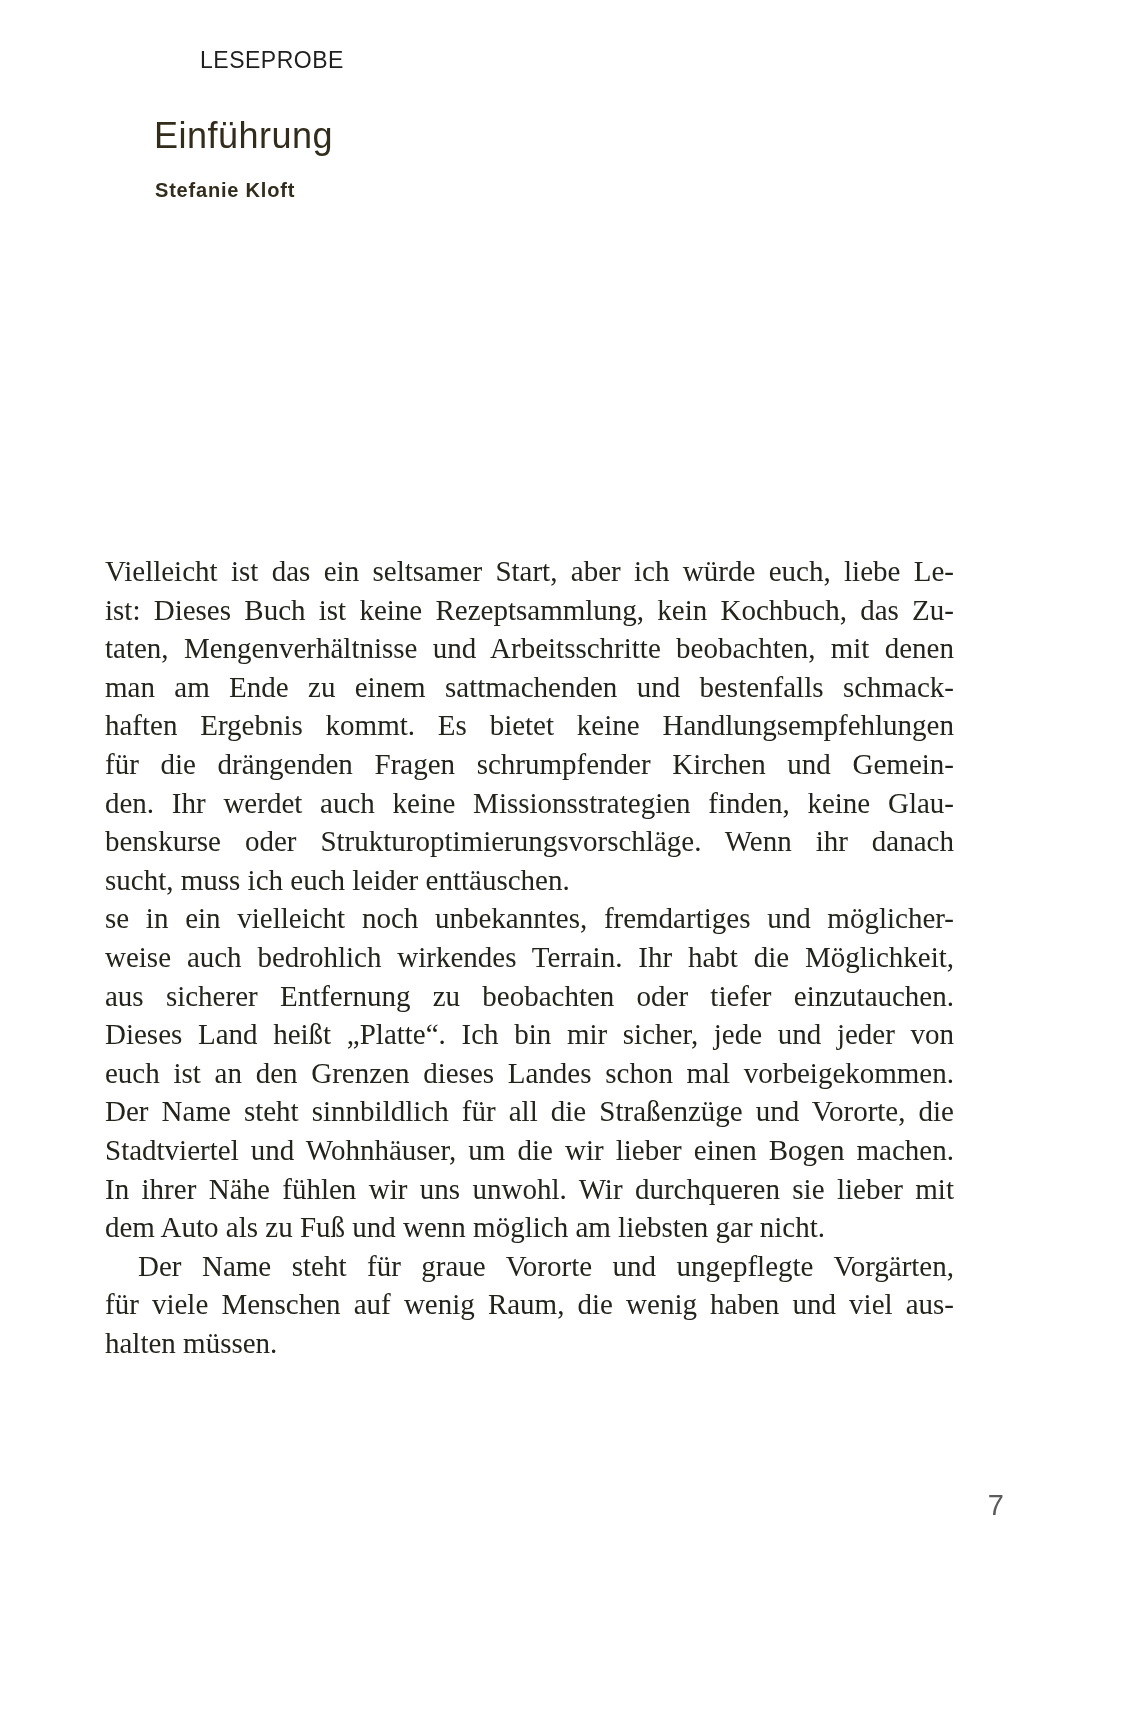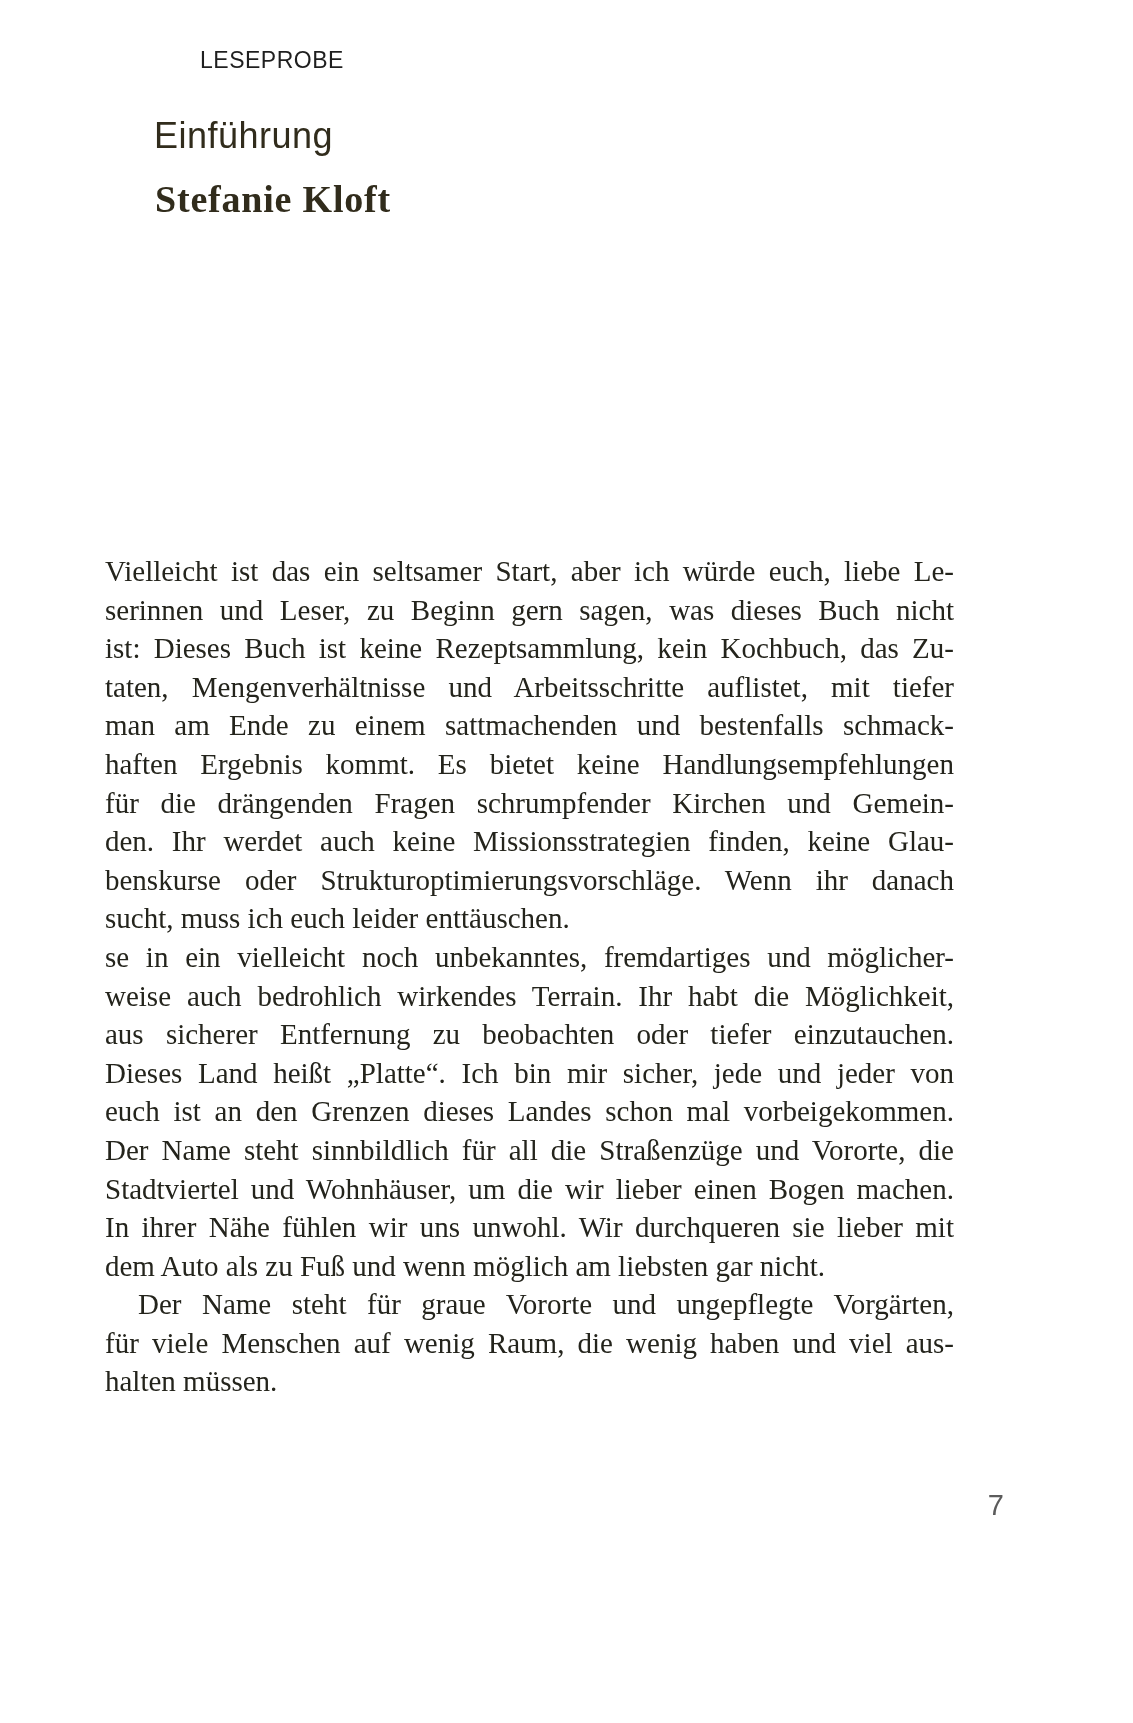--- a/index.html
+++ b/index.html
@@ -35,22 +35,22 @@
     font-size: 36px;
     font-weight: 400;
     line-height: 1.1;
     letter-spacing: 0.5px;
     color: var(--heading, #312c1c);
   }
   .author-name {
     position: absolute;
     left: 155px;
     top: 179px;
-    font-family: Liberation Serif, serif;
-    font-size: 38px;
+    font-family: Liberation Sans, sans-serif;
+    font-size: 20px;
     font-weight: 700;
     line-height: 1.1;
     letter-spacing: 0.8px;
     color: var(--heading, #312c1c);
   }
   .body-text {
     position: absolute;
     left: 105px;
     top: 552px;
     width: 849px;
@@ -88,23 +88,22 @@
 
   <div class="header-label">LESEPROBE</div>
 
   <h1 class="page-title" style="margin:0; font-size:36px;">Einführung</h1>
 
   <div class="author-name">Stefanie Kloft</div>
 
   <div class="body-text">
 
   <div class="text-line">Vielleicht ist das ein seltsamer Start, aber ich würde euch, liebe Le-</div>
-      <div class="text-line">serinnen und Leser, zu Beginn gern sagen, was dieses Buch nicht</div>
       <div class="text-line">ist: Dieses Buch ist keine Rezeptsammlung, kein Kochbuch, das Zu-</div>
-      <div class="text-line">taten, Mengenverhältnisse und Arbeitsschritte auflistet, mit tiefer</div>
+      <div class="text-line">taten, Mengenverhältnisse und Arbeitsschritte beobachten, mit denen</div>
       <div class="text-line">man am Ende zu einem sattmachenden und bestenfalls schmack-</div>
       <div class="text-line">haften Ergebnis kommt. Es bietet keine Handlungsempfehlungen</div>
       <div class="text-line">für die drängenden Fragen schrumpfender Kirchen und Gemein-</div>
       <div class="text-line">den. Ihr werdet auch keine Missionsstrategien finden, keine Glau-</div>
       <div class="text-line">benskurse oder Strukturoptimierungsvorschläge. Wenn ihr danach</div>
       <div class="text-line para-end">sucht, muss ich euch leider enttäuschen.</div>
       <div class="text-line">se in ein vielleicht noch unbekanntes, fremdartiges und möglicher-</div>
       <div class="text-line">weise auch bedrohlich wirkendes Terrain. Ihr habt die Möglichkeit,</div>
       <div class="text-line">aus sicherer Entfernung zu beobachten oder tiefer einzutauchen.</div>
       <div class="text-line">Dieses Land heißt „Platte“. Ich bin mir sicher, jede und jeder von</div>

